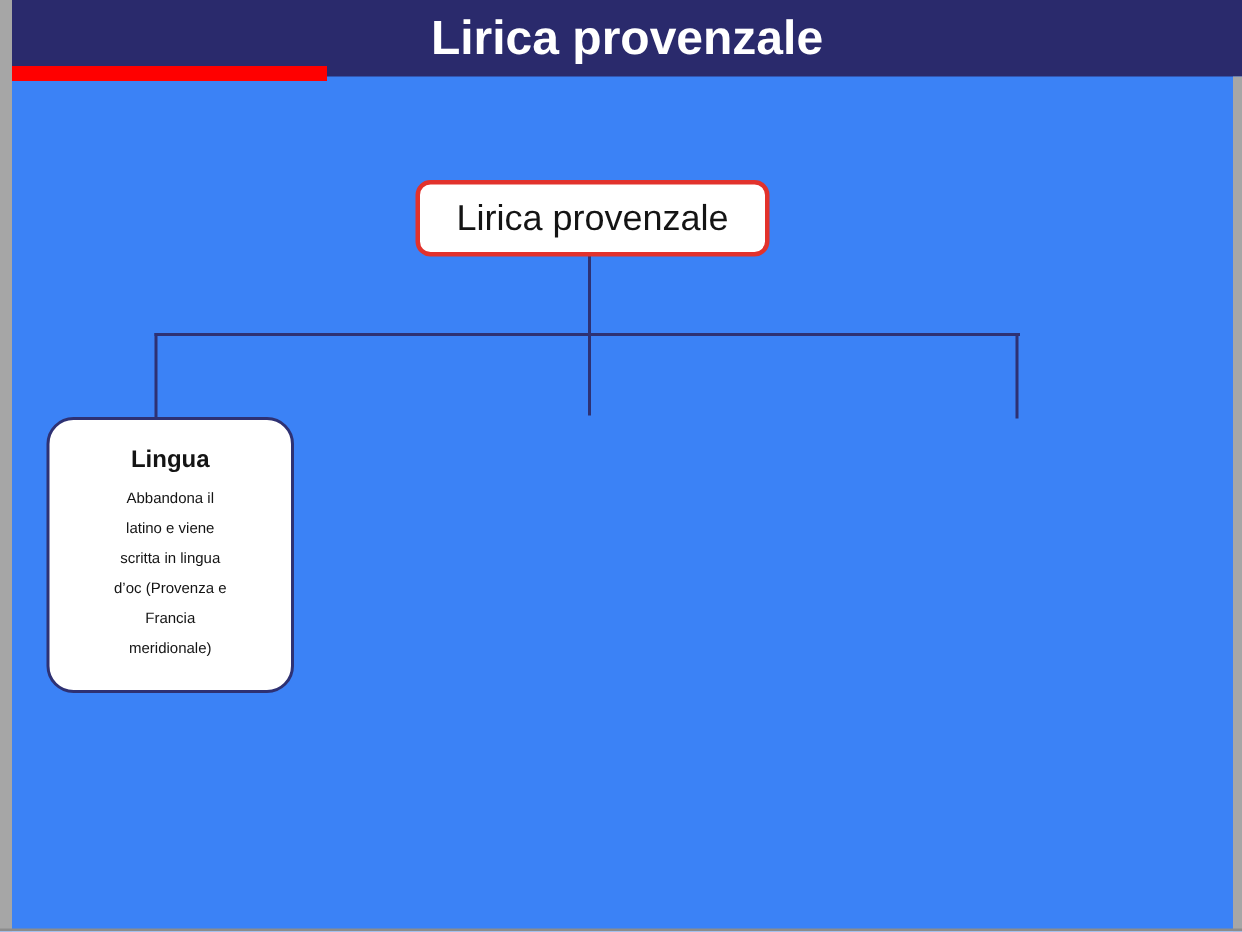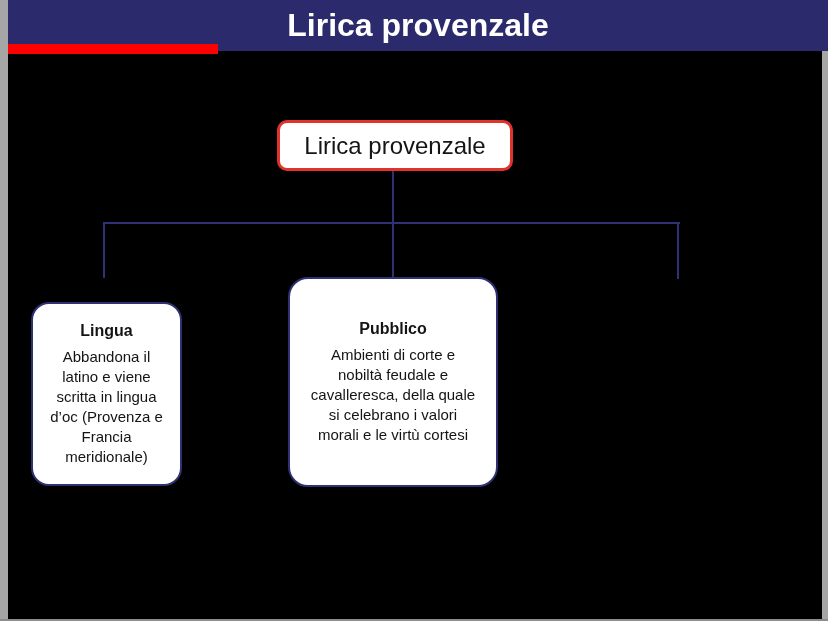--- a/index.html
+++ b/index.html
@@ -5,21 +5,21 @@
   html, body {
     margin: 0;
     padding: 0;
     background: #ffffff;
     font-family: "Liberation Sans", "DejaVu Sans", sans-serif;
   }
   #slide {
     position: relative;
     width: 828px;
     height: 621px;
-    background: #000000;
+    background: #3b82f6;
     overflow: hidden;
     --header-navy: #2A2A6C;
     --accent-red: #FF0000;
     --root-border-red: #E2322C;
     --node-border-navy: #2E3173;
     --connector-navy: #2E3173;
     --edge-gray: #A6A6A6;
     --text-black: #141414;
     --title-white: #FFFFFF;
   }
@@ -82,31 +82,31 @@
     position: absolute;
     box-sizing: border-box;
     background: #ffffff;
     border: 2px solid var(--node-border-navy);
     display: flex; flex-direction: column;
     align-items: center; justify-content: center;
     text-align: center;
     color: var(--text-black);
     padding: 8px;
   }
-  .node-lingua    { left: 31px;  top: 278px; width: 151px; height: 184px; border-radius: 18px; margin-top: 24px; }
+  .node-lingua    { left: 31px;  top: 278px; width: 165px; height: 184px; border-radius: 18px; }
   .node-pubblico  { left: 288px; top: 277px; width: 210px; height: 210px; border-radius: 20px; }
   .node-trovatore { left: 565px; top: 279px; width: 225px; height: 218px; border-radius: 20px; }
 
   .node-title {
     font-weight: bold;
     font-size: 16px;
     margin-bottom: 7px;
   }
   .node-body {
-    font-size: 15px;
+    font-size: 10px;
     line-height: 20px;
     white-space: pre-line;
     text-align: center;
   }
   .italic { }
 </style>
 </head>
 <body>
 
 <div id="slide" style="--header-navy: #2A2A6C; --accent-red: #FF0000; --root-border-red: #E2322C; --node-border-navy: #2E3173; --connector-navy: #2E3173; --edge-gray: #A6A6A6; --text-black: #141414; --title-white: #FFFFFF;">
@@ -129,27 +129,19 @@
   <div class="node node-lingua">
     <div class="node-title">Lingua</div>
     <div class="node-body"><span>Abbandona il
 latino e viene
 scritta in lingua
 d’</span><span class="italic">oc</span><span> (Provenza e
 Francia
 meridionale)</span></div>
   </div>
 
-  <div class="node node-pubblico">
-    <div class="node-title">Pubblico</div>
-    <div class="node-body">Ambienti di corte e
-nobiltà feudale e
-cavalleresca, della quale
-si celebrano i valori
-morali e le virtù cortesi</div>
-  </div>
 
 
   <div class="edge-left"></div>
   <div class="edge-right"></div>
   <div class="edge-bottom"></div>
 
 </div>
 
 </body></html>

